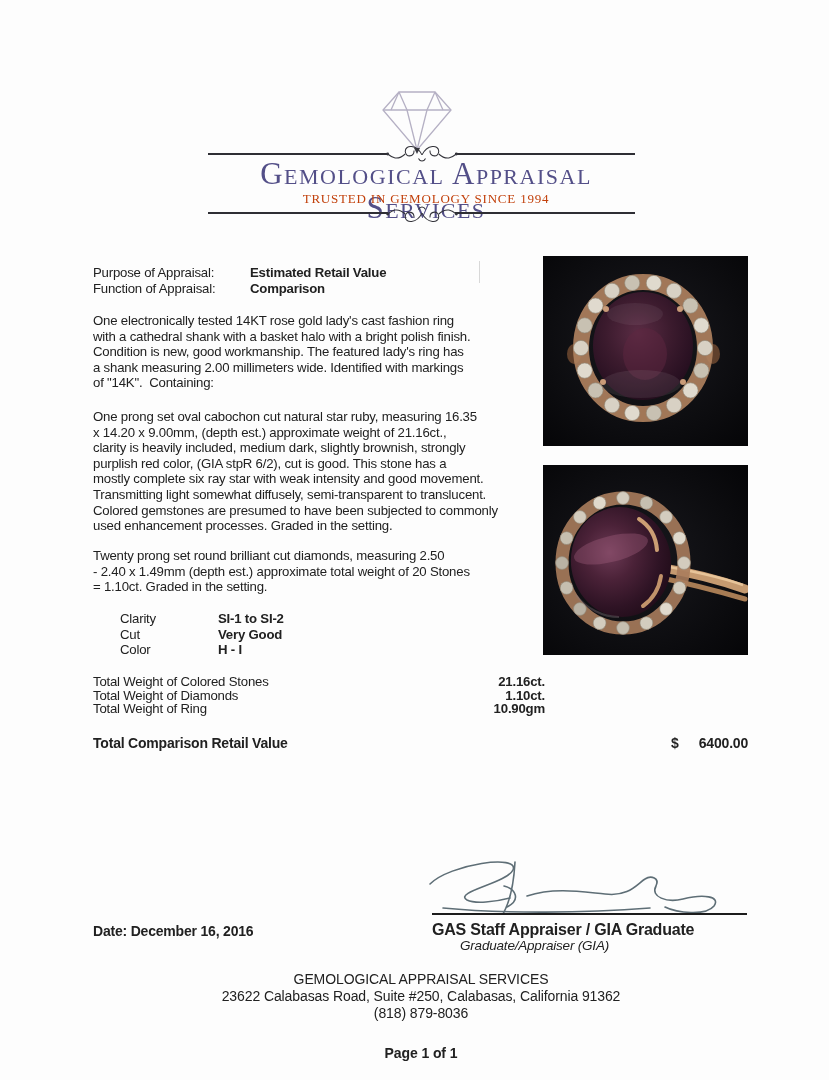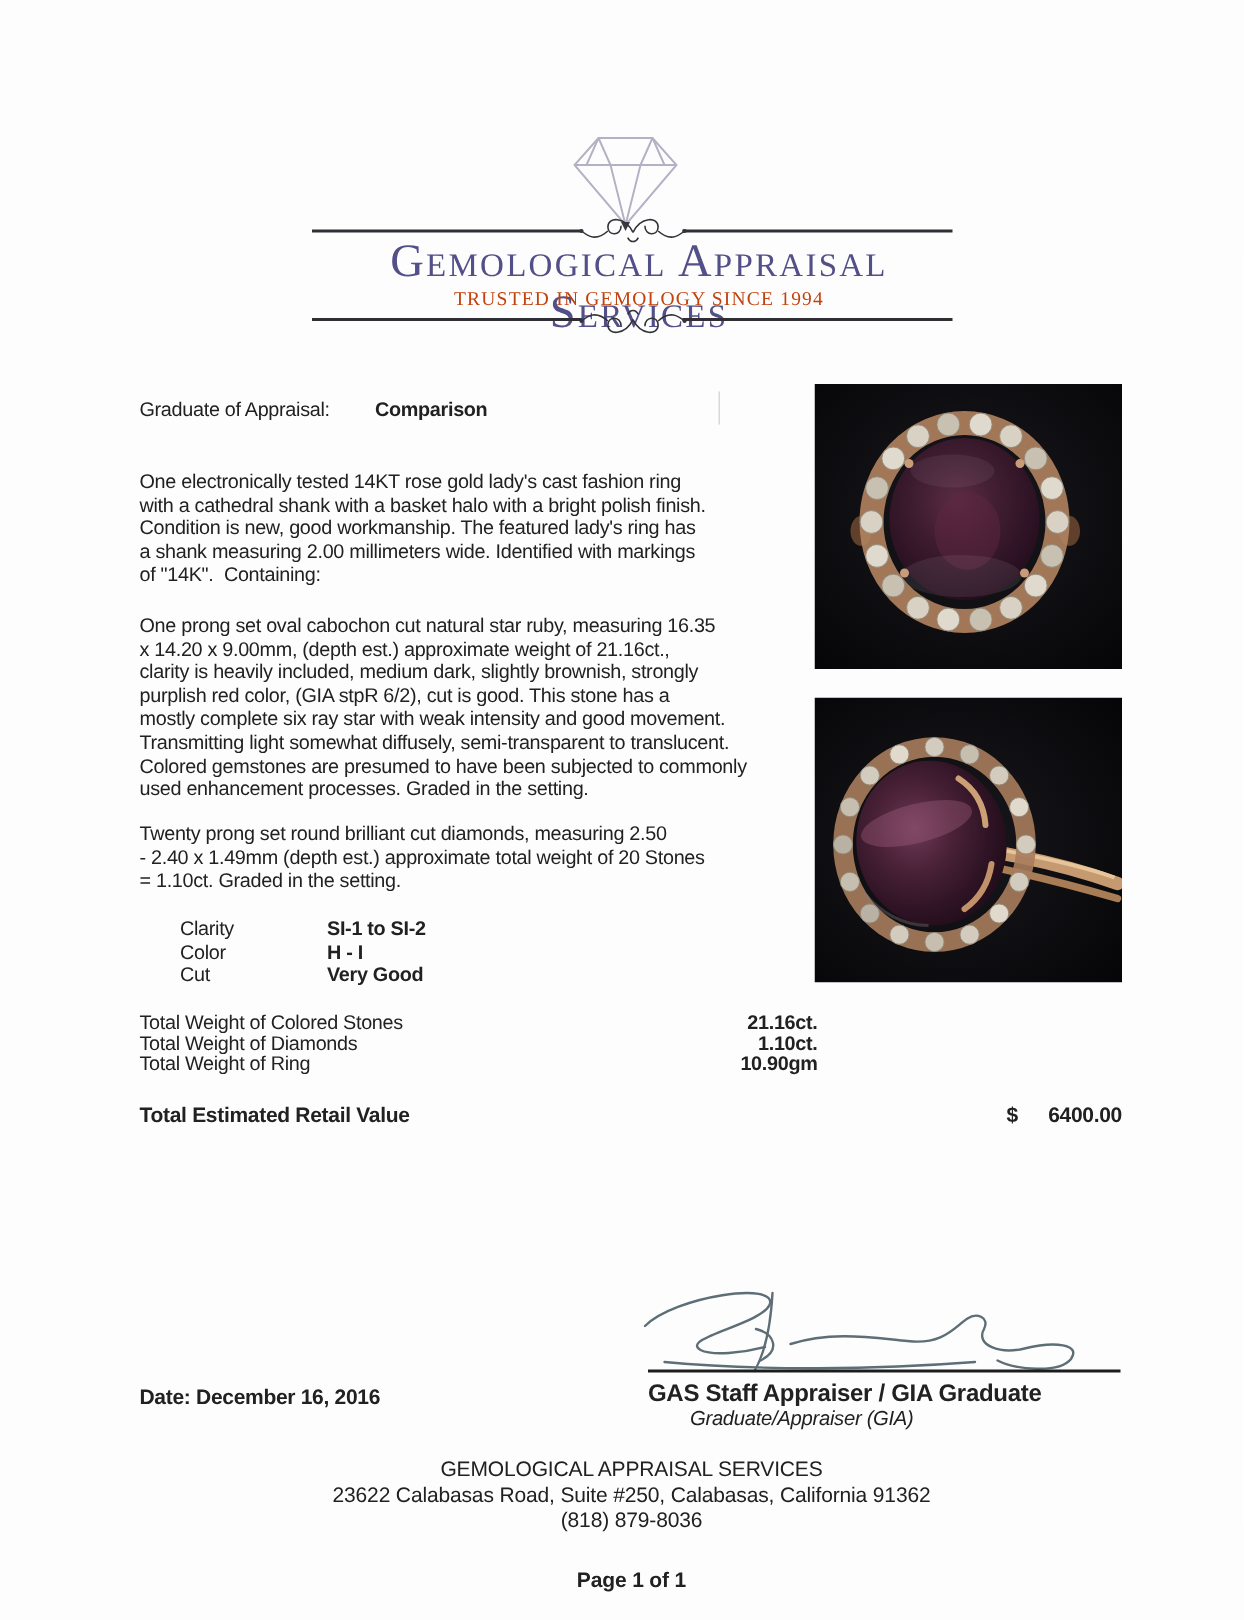--- a/index.html
+++ b/index.html
@@ -81,21 +81,25 @@
       <path d="M23,15 C14,23 8,19 3,15"></path>
       <path d="M61,15 C70,23 76,19 81,15"></path>
       <path d="M38,20 C40,24 44,24 46,20"></path>
     </g>
     <circle cx="3" cy="15" r="1.6" fill="#33333a"></circle>
     <circle cx="81" cy="15" r="1.6" fill="#33333a"></circle>
   </svg>
 
   <div class="abs" style="left:93px; top:265px; width:440px;">
     <div class="meta-row">
-      <span>Graduate of Appraisal:</span>
+      <span>Purpose of Appraisal:</span>
+      <span class="b">Estimated Retail Value</span>
+    </div>
+    <div class="meta-row">
+      <span>Function of Appraisal:</span>
       <span class="b">Comparison</span>
     </div>
   </div>
 
   <div class="abs" style="left:479px; top:261px; width:1px; height:22px; background:#d8d8d8;"></div>
 
   <div class="abs pre" style="left:93px; top:313px;">One electronically tested 14KT rose gold lady's cast fashion ring
 with a cathedral shank with a basket halo with a bright polish finish.
 Condition is new, good workmanship. The featured lady's ring has
 a shank measuring 2.00 millimeters wide. Identified with markings
@@ -113,45 +117,45 @@
   <div class="abs pre" style="left:93px; top:548px;">Twenty prong set round brilliant cut diamonds, measuring 2.50
 - 2.40 x 1.49mm (depth est.) approximate total weight of 20 Stones
 = 1.10ct. Graded in the setting.</div>
 
   <div class="abs" style="left:120px; top:611px; width:300px;">
     <div class="grade-row">
       <span>Clarity</span>
       <span class="b">SI-1 to SI-2</span>
     </div>
     <div class="grade-row">
+      <span>Cut</span>
+      <span class="b">Very Good</span>
+    </div>
+    <div class="grade-row">
       <span>Color</span>
       <span class="b">H - I</span>
-    </div>
-    <div class="grade-row">
-      <span>Cut</span>
-      <span class="b">Very Good</span>
     </div>
   </div>
 
   <div class="abs" style="left:93px; top:675px; width:452px;">
     <div class="tot-row">
       <span>Total Weight of Colored Stones</span>
       <span class="b">21.16ct.</span>
     </div>
     <div class="tot-row">
       <span>Total Weight of Diamonds</span>
       <span class="b">1.10ct.</span>
     </div>
     <div class="tot-row">
       <span>Total Weight of Ring</span>
       <span class="b">10.90gm</span>
     </div>
   </div>
 
-  <div class="abs b" style="left:93px; top:735px; font-size:14px;">Total Estimated Retail Value</div>
+  <div class="abs b" style="left:93px; top:735px; font-size:14px;">Total Comparison Retail Value</div>
   <div class="abs b" style="left:671px; top:735px; width:77px; display:flex; justify-content:space-between; font-size:14px;">
     <span>$</span>
     <span>6400.00</span>
   </div>
 
   <svg class="abs photo" style="left:543px; top:256px;" viewBox="0 0 205 190">
     <defs>
       <radialGradient id="bgG" cx="50%" cy="45%" r="75%">
         <stop offset="0%" stop-color="#1a1a1f"></stop>
           <stop offset="100%" stop-color="#050507"></stop>

